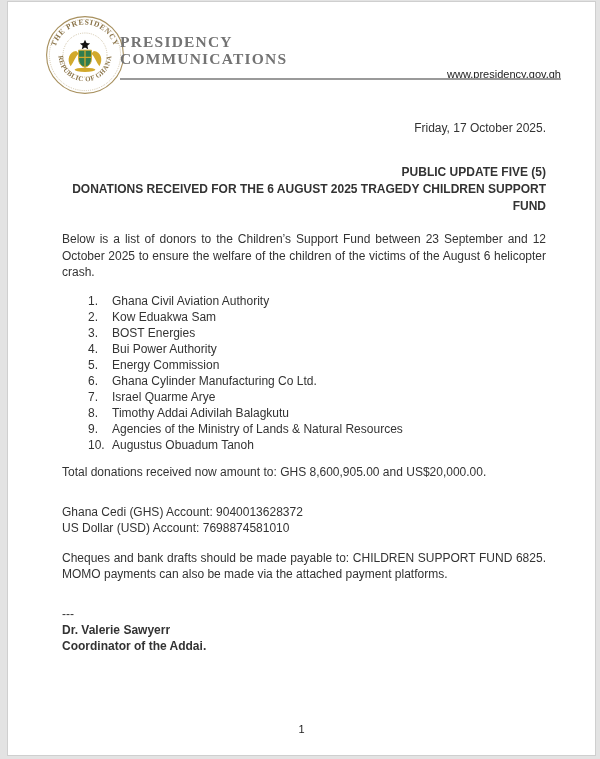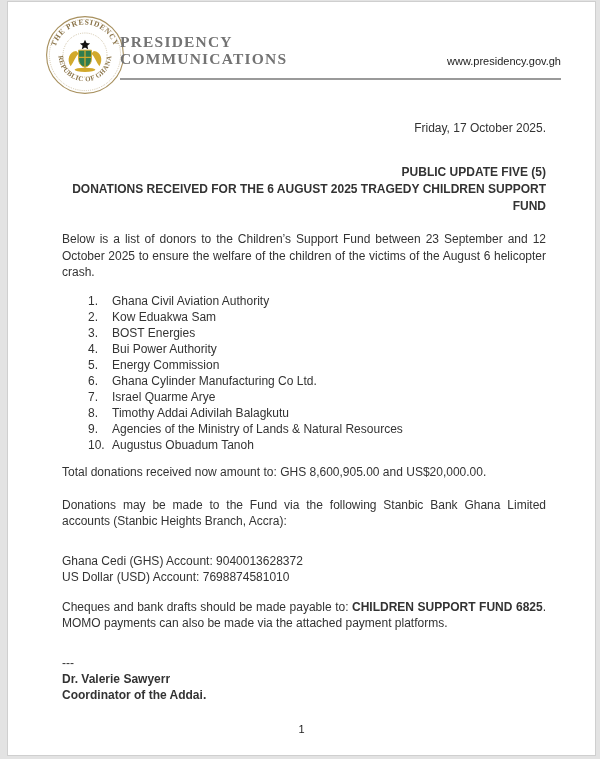--- a/index.html
+++ b/index.html
@@ -19,21 +19,21 @@
   
   .header{position:relative;height:98px;}
   .seal{position:absolute;left:37px;top:13px;width:80px;height:80px;}
   .wordmark{
     position:absolute;left:112px;top:31px;
     font-family:"Liberation Serif","DejaVu Serif",serif;
     font-weight:700;font-size:15.5px;line-height:17px;
     letter-spacing:1.2px;color:#737373;
   }
   .website{
-    position:absolute;right:34px;top:53px;
+    position:absolute;right:34px;top:66px;
     font-size:11px;color:#222222;
   }
   .rule{
     position:absolute;left:112px;right:34px;top:76px;
     height:2px;background:#9a9a9a;
   }
   
   .content{
     padding:0 49px 0 54px;
     font-size:12px;line-height:16px;color:#333333;
@@ -41,21 +41,21 @@
   .date{margin-top:20px;text-align:right;}
   .title-block{margin-top:28px;text-align:right;font-weight:700;line-height:17px;}
   .intro{margin-top:16px;text-align:justify;line-height:16.5px;}
   .donor-list{margin:12px 0 0 26px;padding:0;list-style:none;}
   .donor-list li{display:flex;line-height:16px;}
   .donor-list .num{width:24px;flex:0 0 24px;}
   .total-line{margin-top:11px;}
   .accounts-intro{margin-top:17px;text-align:justify;}
   .account-lines{margin-top:24px;}
   .cheques{margin-top:14px;text-align:justify;}
-  .cheques .bold{font-weight:700;margin-top:16px;}
+  .cheques .bold{font-weight:400;margin-top:16px;}
   .signoff{margin-top:24px;}
   .signature{font-weight:700;}
   .page-number{
     position:absolute;left:0;right:0;bottom:20px;
     text-align:center;font-size:11px;color:#222;
   }
 </style>
 </head>
 <body>
 
@@ -145,21 +145,20 @@
           <span>Agencies of the Ministry of Lands &amp; Natural Resources</span>
         </li>
         <li>
           <span class="num">10.</span>
           <span>Augustus Obuadum Tanoh</span>
         </li>
       </ol>
 
     <div class="total-line">Total donations received now amount to: GHS 8,600,905.00 and US$20,000.00.</div>
 
-    <p class="accounts-intro">Donations may be made to the Fund via the following Stanbic Bank Ghana Limited accounts (Stanbic Heights Branch, Accra):</p>
 
     <div class="account-lines">
       <div>Ghana Cedi (GHS) Account: 9040013628372</div>
       <div>US Dollar (USD) Account: 7698874581010</div>
     </div>
 
     <p class="cheques"><span>Cheques and bank drafts should be made payable to: </span><span class="bold">CHILDREN SUPPORT FUND 6825</span><span>. MOMO payments can also be made via the attached payment platforms.</span></p>
 
     <div class="signoff">
       <div>---</div>

